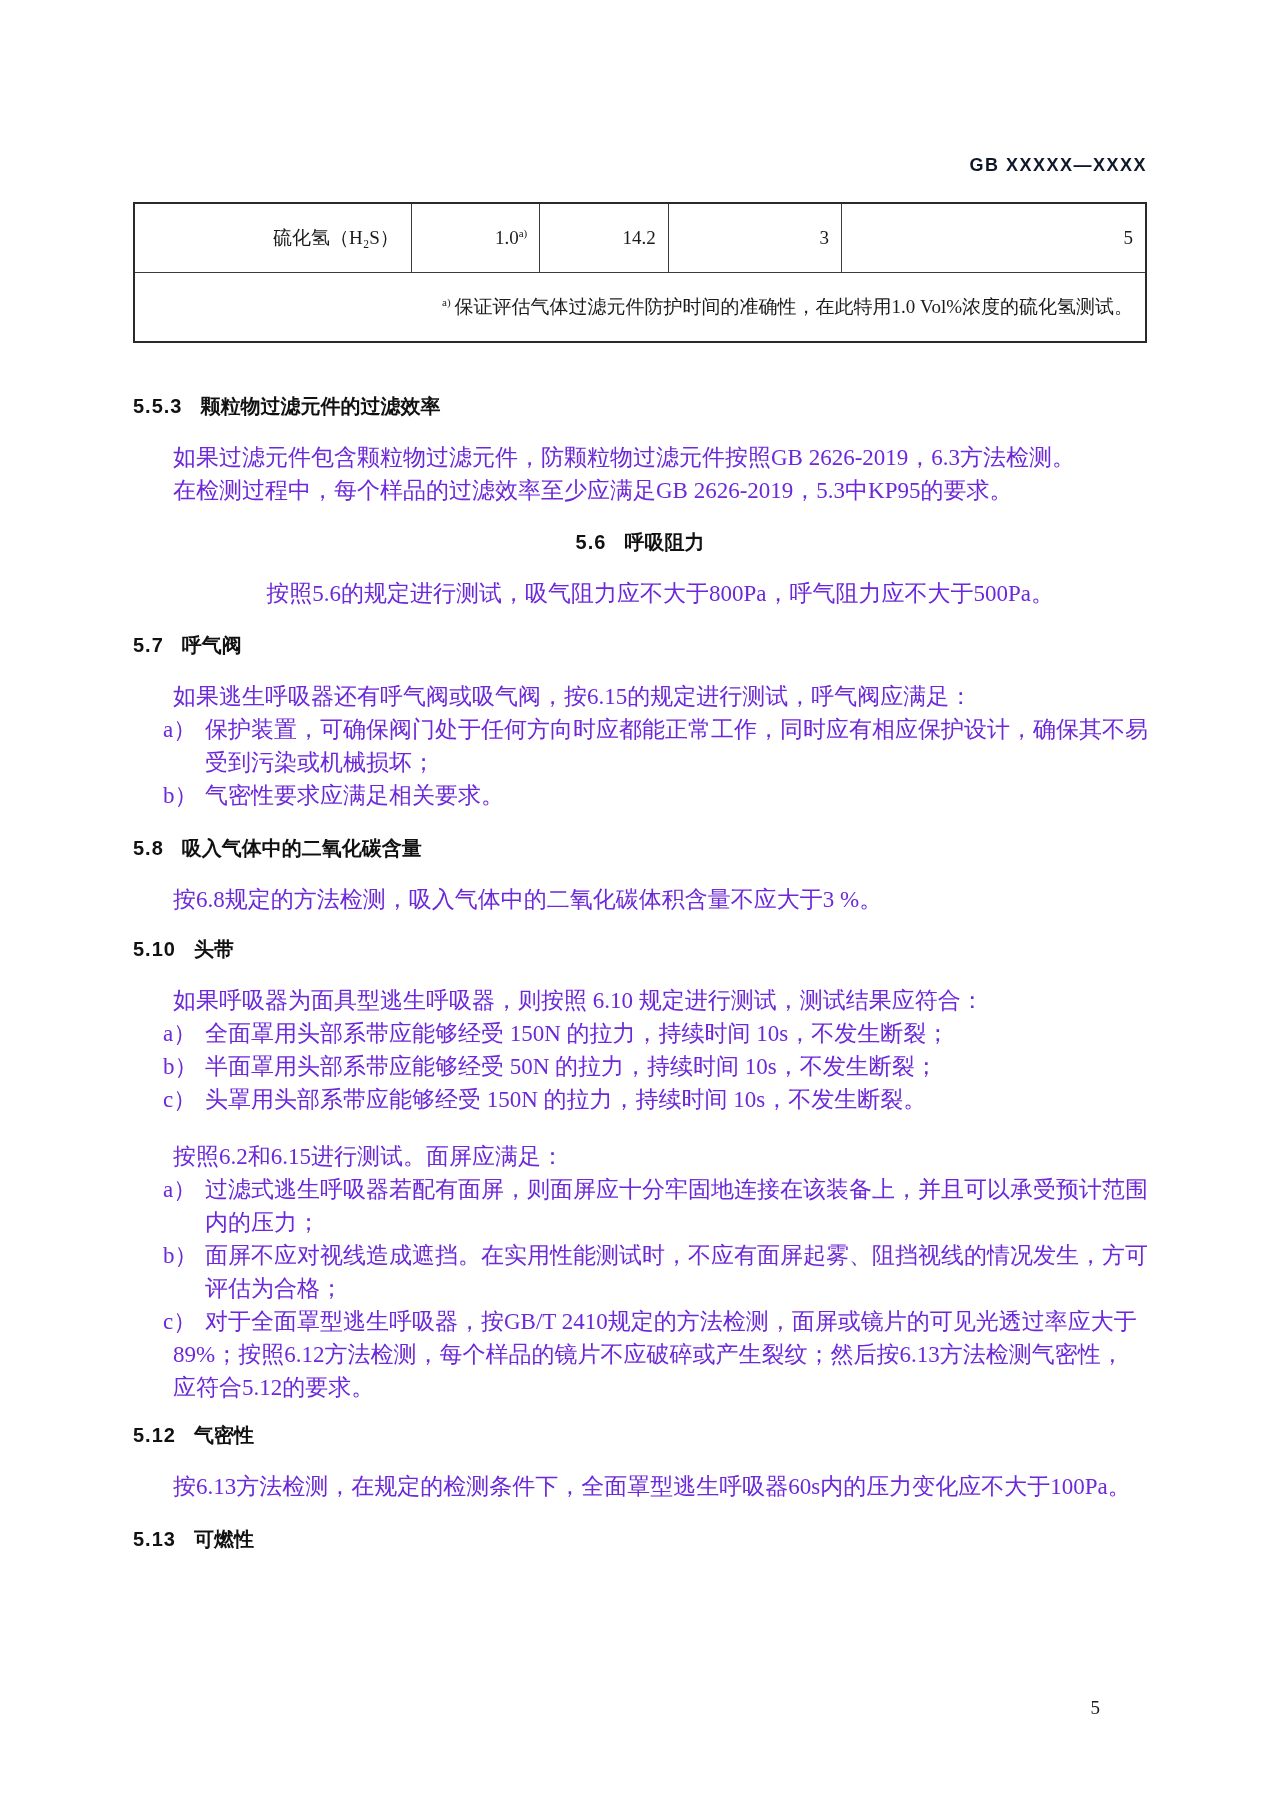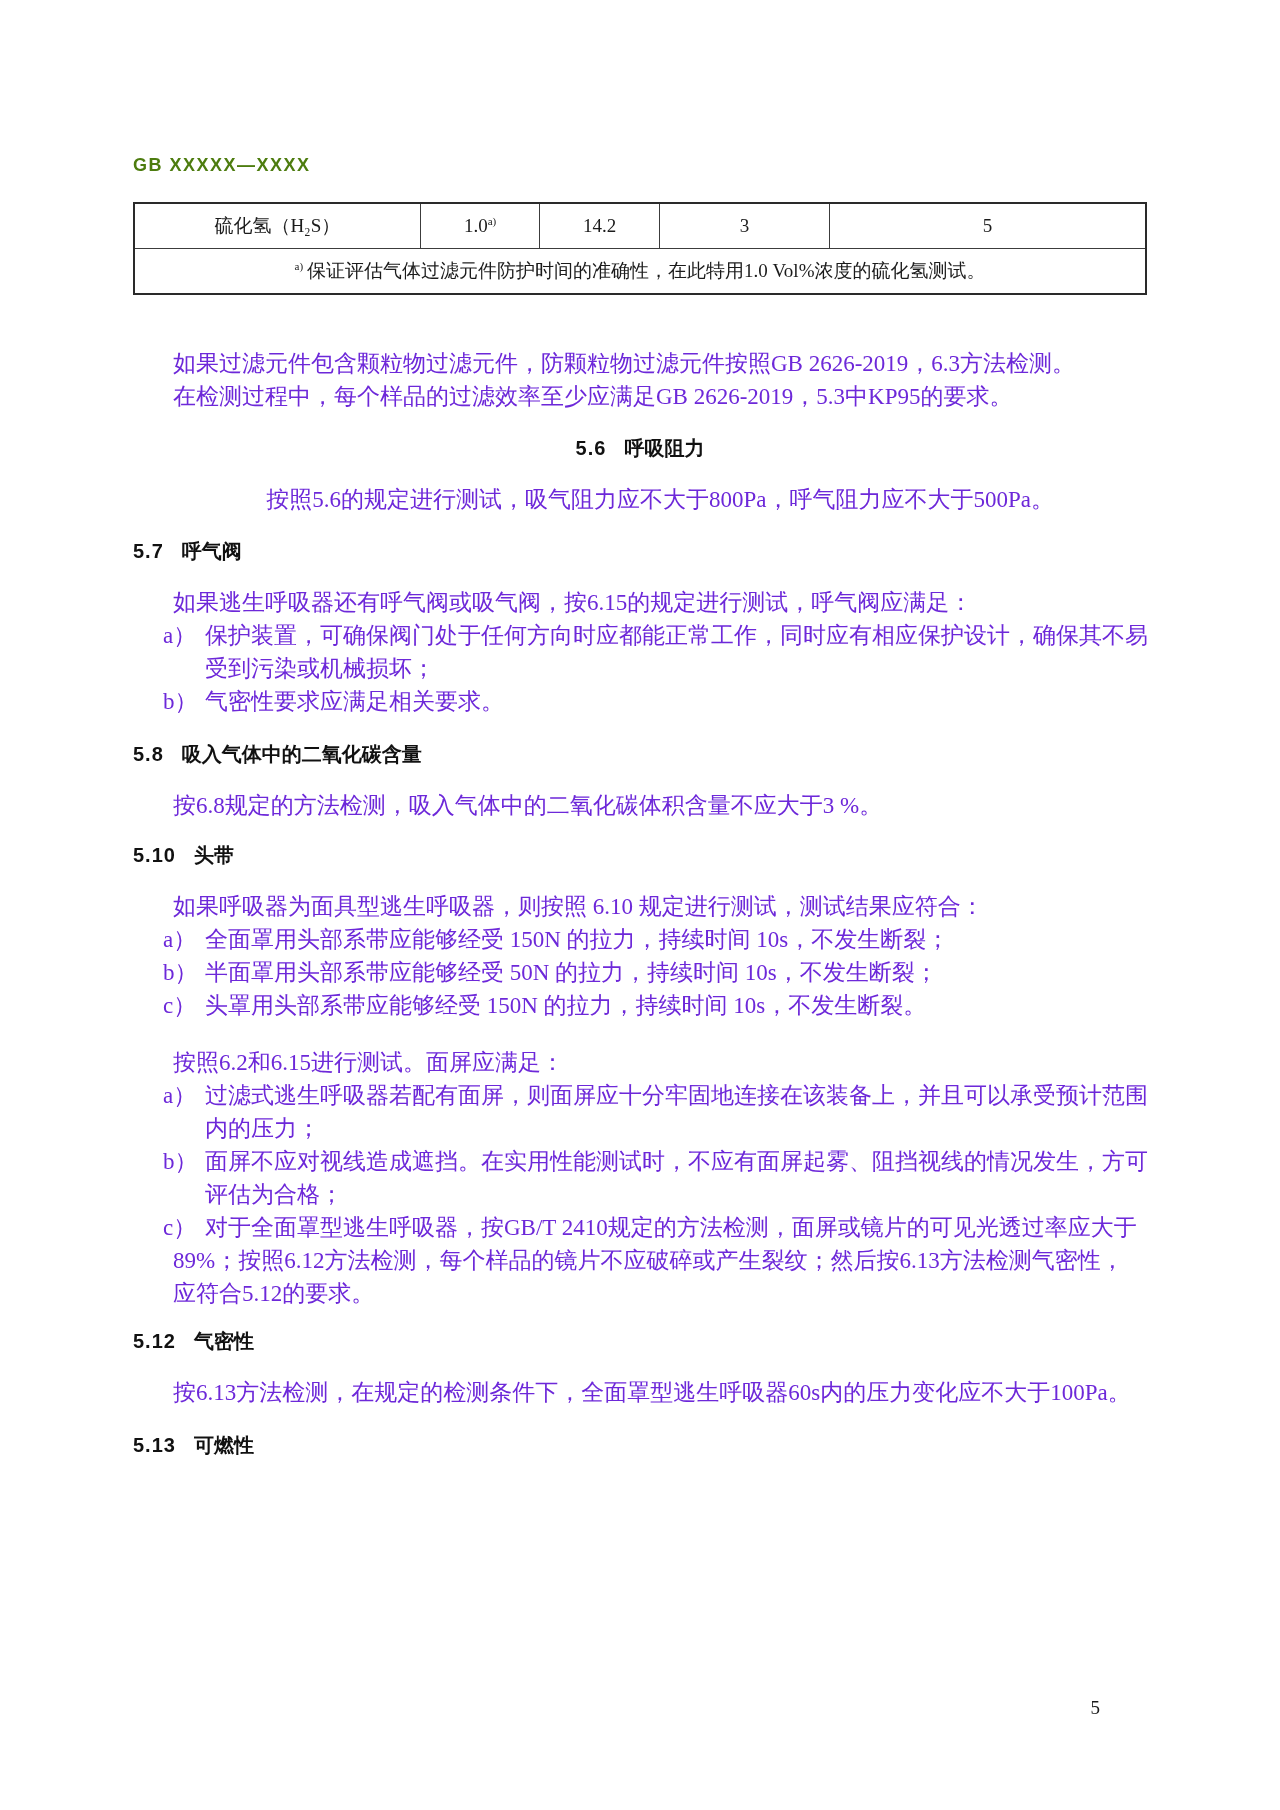--- a/index.html
+++ b/index.html
@@ -9,42 +9,42 @@
     background:#ffffff;
     overflow:hidden;
     color:#1c1c1c;
     font-family:"Liberation Serif","DejaVu Serif",serif;
   }
   .content{position:absolute;left:133px;top:0;width:1014px;}
 
   
   .doc-header{
     margin-top:155px;
-    text-align:left;
+    text-align:right;
     font-family:"Liberation Sans","DejaVu Sans",sans-serif;
     font-size:18px;font-weight:600;letter-spacing:1.5px;
-    color:#4d7c0f;
+    color:#0f172a;
   }
 
   
   table.gas-table{
     width:100%;
     border-collapse:collapse;
     table-layout:fixed;
     margin-top:26px;
     border:2px solid #2a2a2a;
   }
   table.gas-table td{
     border:1px solid #3c3c3c;
-    text-align:center;
+    text-align:right;
     vertical-align:middle;
     height:44px;
     font-size:19px;
     color:#1b1b1b;
-    padding:0;
+    padding:12px;
     margin-left:10px;
   }
   td.c1{width:28.3%;}
   td.c2{width:11.8%;}
   td.c3{width:11.8%;}
   td.c4{width:16.8%;}
   td.c5{width:31.3%;}
   td.footnote-cell{
     text-align:left;
     padding:4px 12px 4px 26px;
@@ -123,20 +123,21 @@
         <tr>
           <td class="footnote-cell" colspan="5">
             <sup class="fn">a)</sup><span>保证评估气体过滤元件防护时间的准确性，在此特用1.0 Vol%浓度的硫化氢测试。</span>
           </td>
         </tr>
       </tbody>
     </table>
 
     <div id="sections">
         <section>
+          <h2><span class="h-num">5.5.3</span><span>颗粒物过滤元件的过滤效率</span></h2>
           <div class="lines">
             <div class="ln indent">如果过滤元件包含颗粒物过滤元件，防颗粒物过滤元件按照GB 2626-2019，6.3方法检测。</div>
             <div class="ln indent">在检测过程中，每个样品的过滤效率至少应满足GB 2626-2019，5.3中KP95的要求。</div>
           </div>
         </section>
         <section>
           <h2><span class="h-num">5.6</span><span>呼吸阻力</span></h2>
           <div class="lines">
             <div class="ln indent">按照5.6的规定进行测试，吸气阻力应不大于800Pa，呼气阻力应不大于500Pa。</div>
           </div>

